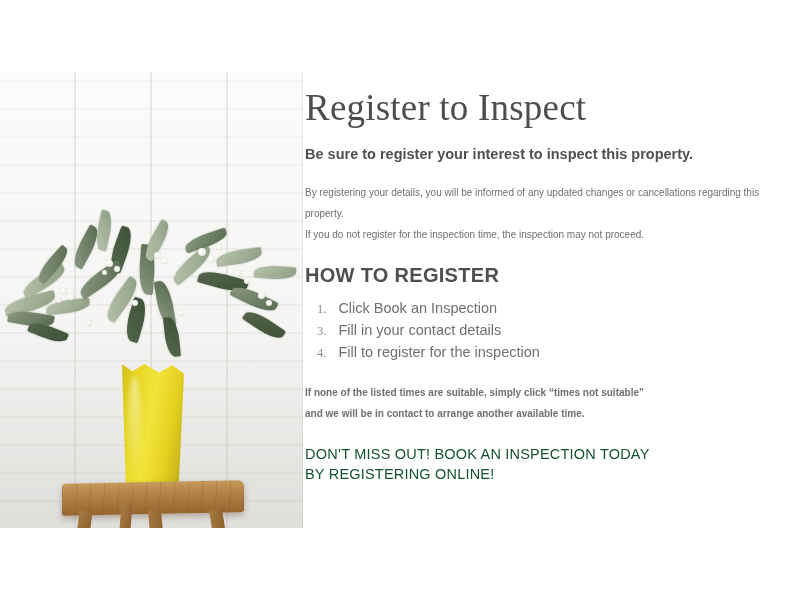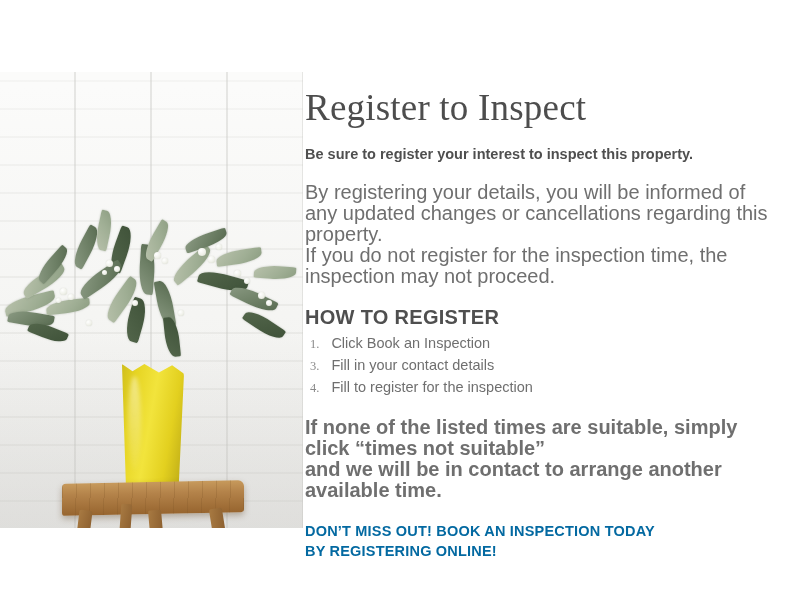--- a/index.html
+++ b/index.html
@@ -152,56 +152,56 @@
     margin: 0 0 14px 0;
   }
   .subtitle {
     font-size: 14.5px;
     font-weight: bold;
     color: #4f4f4f;
     line-height: 20px;
     margin: 0 0 18px 0;
   }
   .para {
-    font-size: 20px;
+    font-size: 10px;
     line-height: 21px;
     color: #6f6f6f;
     margin: 0;
   }
   .para.gap {
     margin-top: 18px;
   }
   .how-head {
     font-size: 20px;
     font-weight: bold;
     color: #4f4f4f;
     letter-spacing: .3px;
     margin: 20px 0 0 0;
     line-height: 21px;
   }
   .steps {
     list-style: none;
-    margin: 5px;
+    margin: 12px;
     padding: 0;
   }
   .steps li {
     font-size: 14.5px;
     line-height: 21px;
     color: #6f6f6f;
   }
   .steps .num {
     font-family: "Liberation Serif", serif;
     font-size: 12.5px;
     color: #8a8a8a;
     margin-right: 12px;
   }
   .cta {
     font-size: 14.5px;
-    font-weight: bold;
-    color: #0369a1;
+    font-weight: normal;
+    color: #14532d;
     line-height: 20px;
     margin: 20px 0 0 0;
     letter-spacing: .2px;
   }
 </style>
 </head>
 <body>
 
 <div class="canvas">
 

